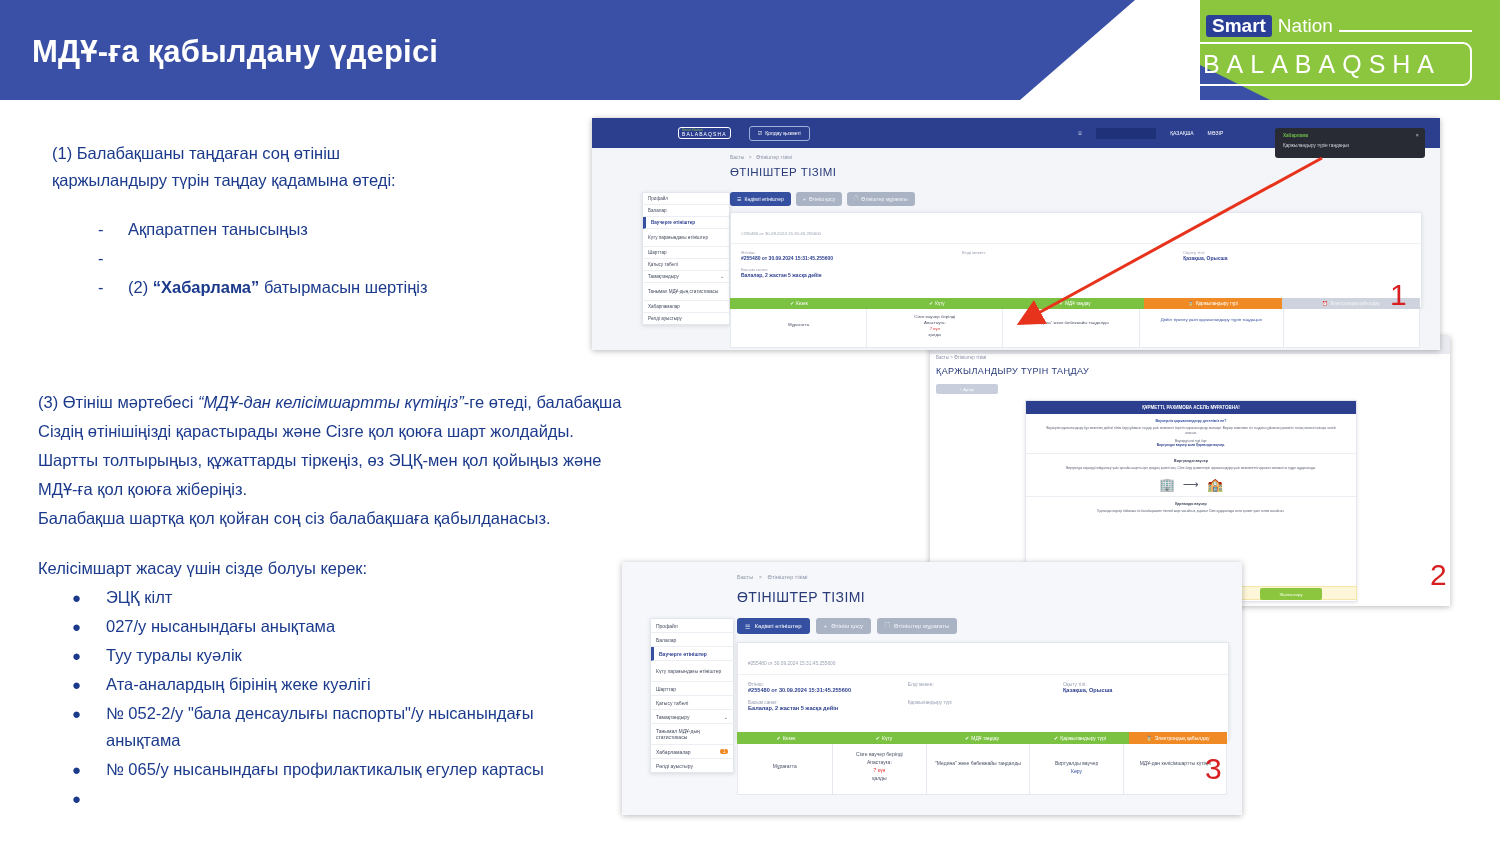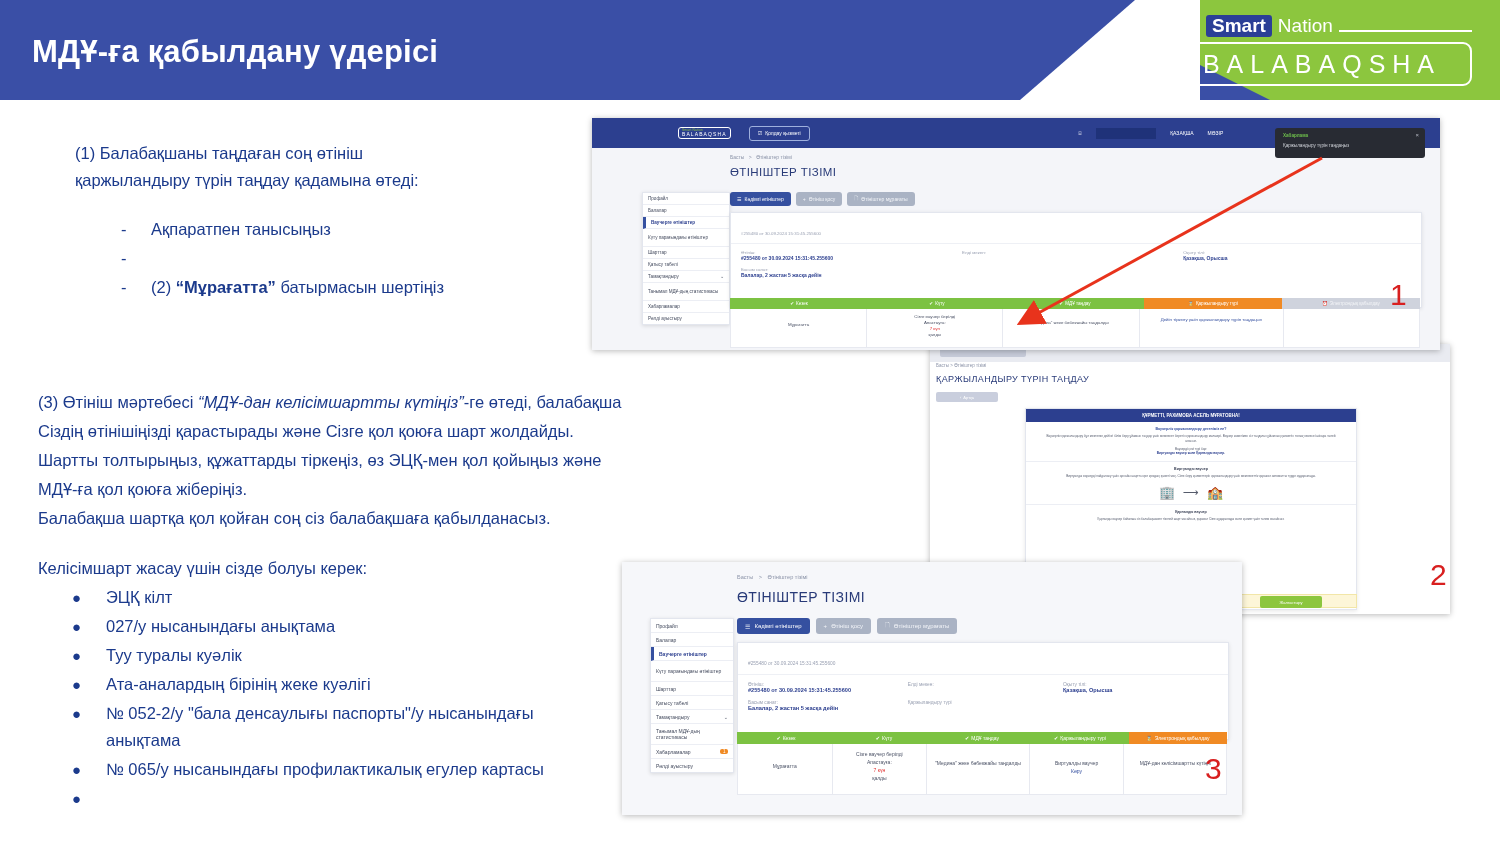--- a/index.html
+++ b/index.html
@@ -27,21 +27,21 @@
   }
   .logo-nation{color:#ffffff;font-size:19px;margin-left:6px;font-weight:normal;}
   .logo-rule{flex:1;height:2px;background:#ffffff;margin-left:6px;margin-top:10px;}
   .logo-box{
     margin-top:2px;border:2px solid #ffffff;border-radius:9px;height:40px;
     display:flex;align-items:center;justify-content:center;
   }
   .logo-box span{color:#ffffff;font-size:25px;letter-spacing:7px;font-weight:normal;}
   
   .copy{position:absolute;color:#1b3a8c;}
-  .t1{left:52px;top:140px;width:540px;font-size:16.5px;line-height:27px;margin-left:23px;}
+  .t1{left:52px;top:140px;width:540px;font-size:16.5px;line-height:27px;}
   .t1-dash{margin-top:22px;}
   .dash-row{display:flex;margin-bottom:2px;}
   .dash-row .d{width:30px;margin-left:46px;}
   .t2{left:38px;top:388px;width:800px;font-size:16.5px;line-height:29px;}
   .t2 i{font-style:italic;text-align:center;}
   .t3{left:38px;top:555px;width:560px;font-size:16.5px;line-height:27px;}
   .t3 ul{margin:0;padding:0;list-style:none;}
   .t3 li{display:flex;margin-top:2px;}
   .t3 li .bul{width:34px;margin-left:34px;font-size:15px;line-height:27px;}
   .t3 li .txt{flex:1;}
@@ -106,21 +106,21 @@
   <div class="t1-dash">
     <div class="dash-row">
       <span class="d">-</span>
       <span>Ақпаратпен танысыңыз</span>
     </div>
     <div class="dash-row">
       <span class="d">-</span>
     </div>
     <div class="dash-row">
       <span class="d">-</span>
-      <span><span>(2) </span><b>“Мұрағатта”</b><span> батырмасын шертіңіз</span></span>
+      <span><span>(2) </span><b>“Хабарлама”</b><span> батырмасын шертіңіз</span></span>
     </div>
   </div>
 </div>
 
 <div class="copy t2">
   <div><span>(3) Өтініш мәртебесі </span><i>“МДҰ-дан келісімшартты күтіңіз”</i><span>-ге өтеді, балабақша</span></div>
   <div>Сіздің өтінішіңізді қарастырады және Сізге қол қоюға шарт жолдайды.</div>
   <div>Шартты толтырыңыз, құжаттарды тіркеңіз, өз ЭЦҚ-мен қол қойыңыз және</div>
   <div>МДҰ-ға қол қоюға жіберіңіз.</div>
   <div>Балабақша шартқа қол қойған соң сіз балабақшаға қабылданасыз.</div>
@@ -152,21 +152,21 @@
     <li>
         <span class="bul">●</span>
         <span class="txt"> № 065/у нысанындағы профилактикалық егулер картасы</span>
       </li>
     <li>
         <span class="bul">●</span>
       </li>
   </ul>
 </div>
 
-<div class="shot" style="left:930px;top:344px;width:520px;height:270px;">
+<div class="shot" style="left:930px;top:336px;width:520px;height:270px;">
   <div style="position:absolute;left:0;top:0;width:100%;height:18px;background:#e9ebf1;"></div>
   <div style="position:absolute;left:10px;top:3px;width:86px;height:10px;background:#c7ccda;border-radius:2px;"></div>
   <div style="position:absolute;left:6px;top:19px;font-size:4.5px;" class="crumbs">
     <span>Басты</span>
     <span>&gt;</span>
     <span>Өтініштер тізімі</span>
   </div>
   <div class="pg-title" style="position:absolute;left:6px;top:30px;font-size:9px;">ҚАРЖЫЛАНДЫРУ ТҮРІН ТАҢДАУ</div>
   <div style="position:absolute;left:6px;top:48px;width:62px;height:10px;background:#c9cedd;border-radius:2px;display:flex;align-items:center;justify-content:center;color:#fff;font-size:4px;">
     <span style="margin-right:2px;">‹</span>

